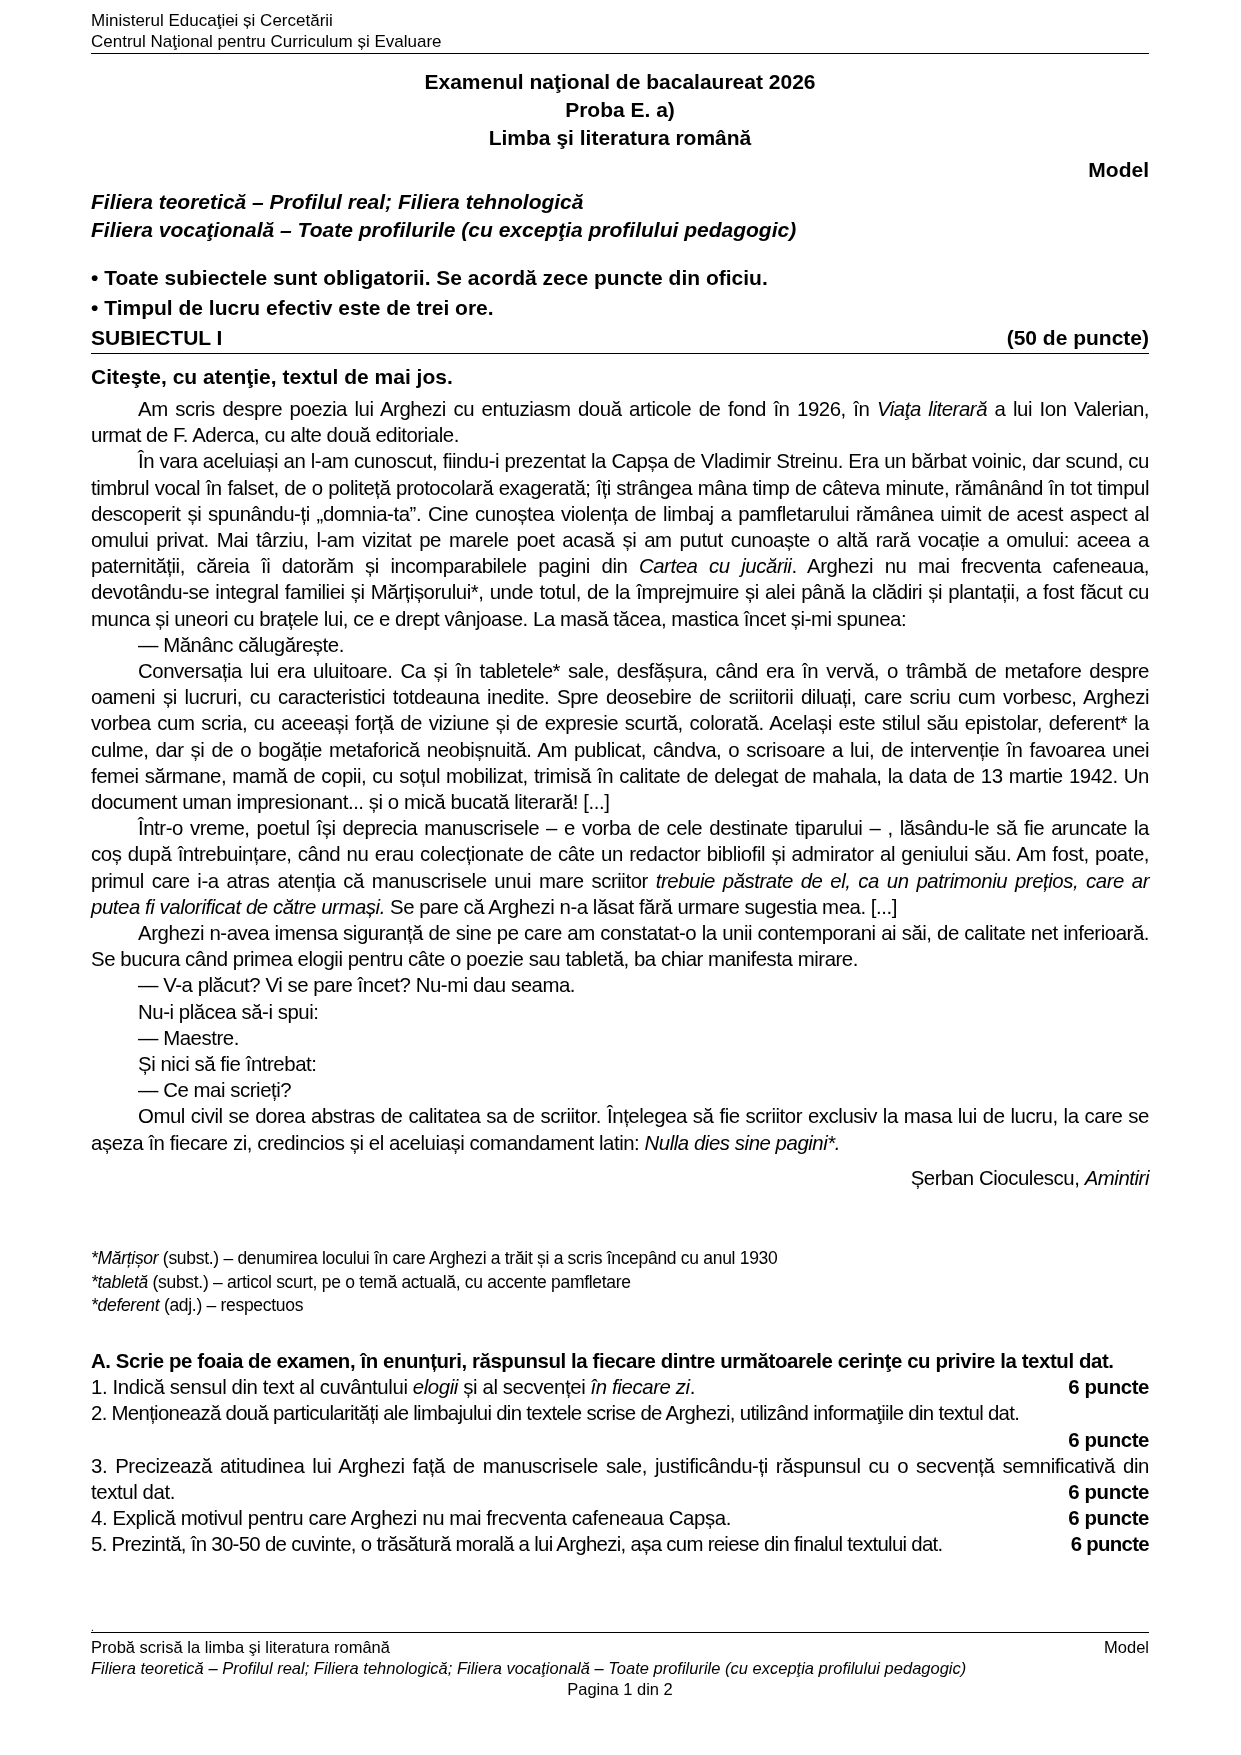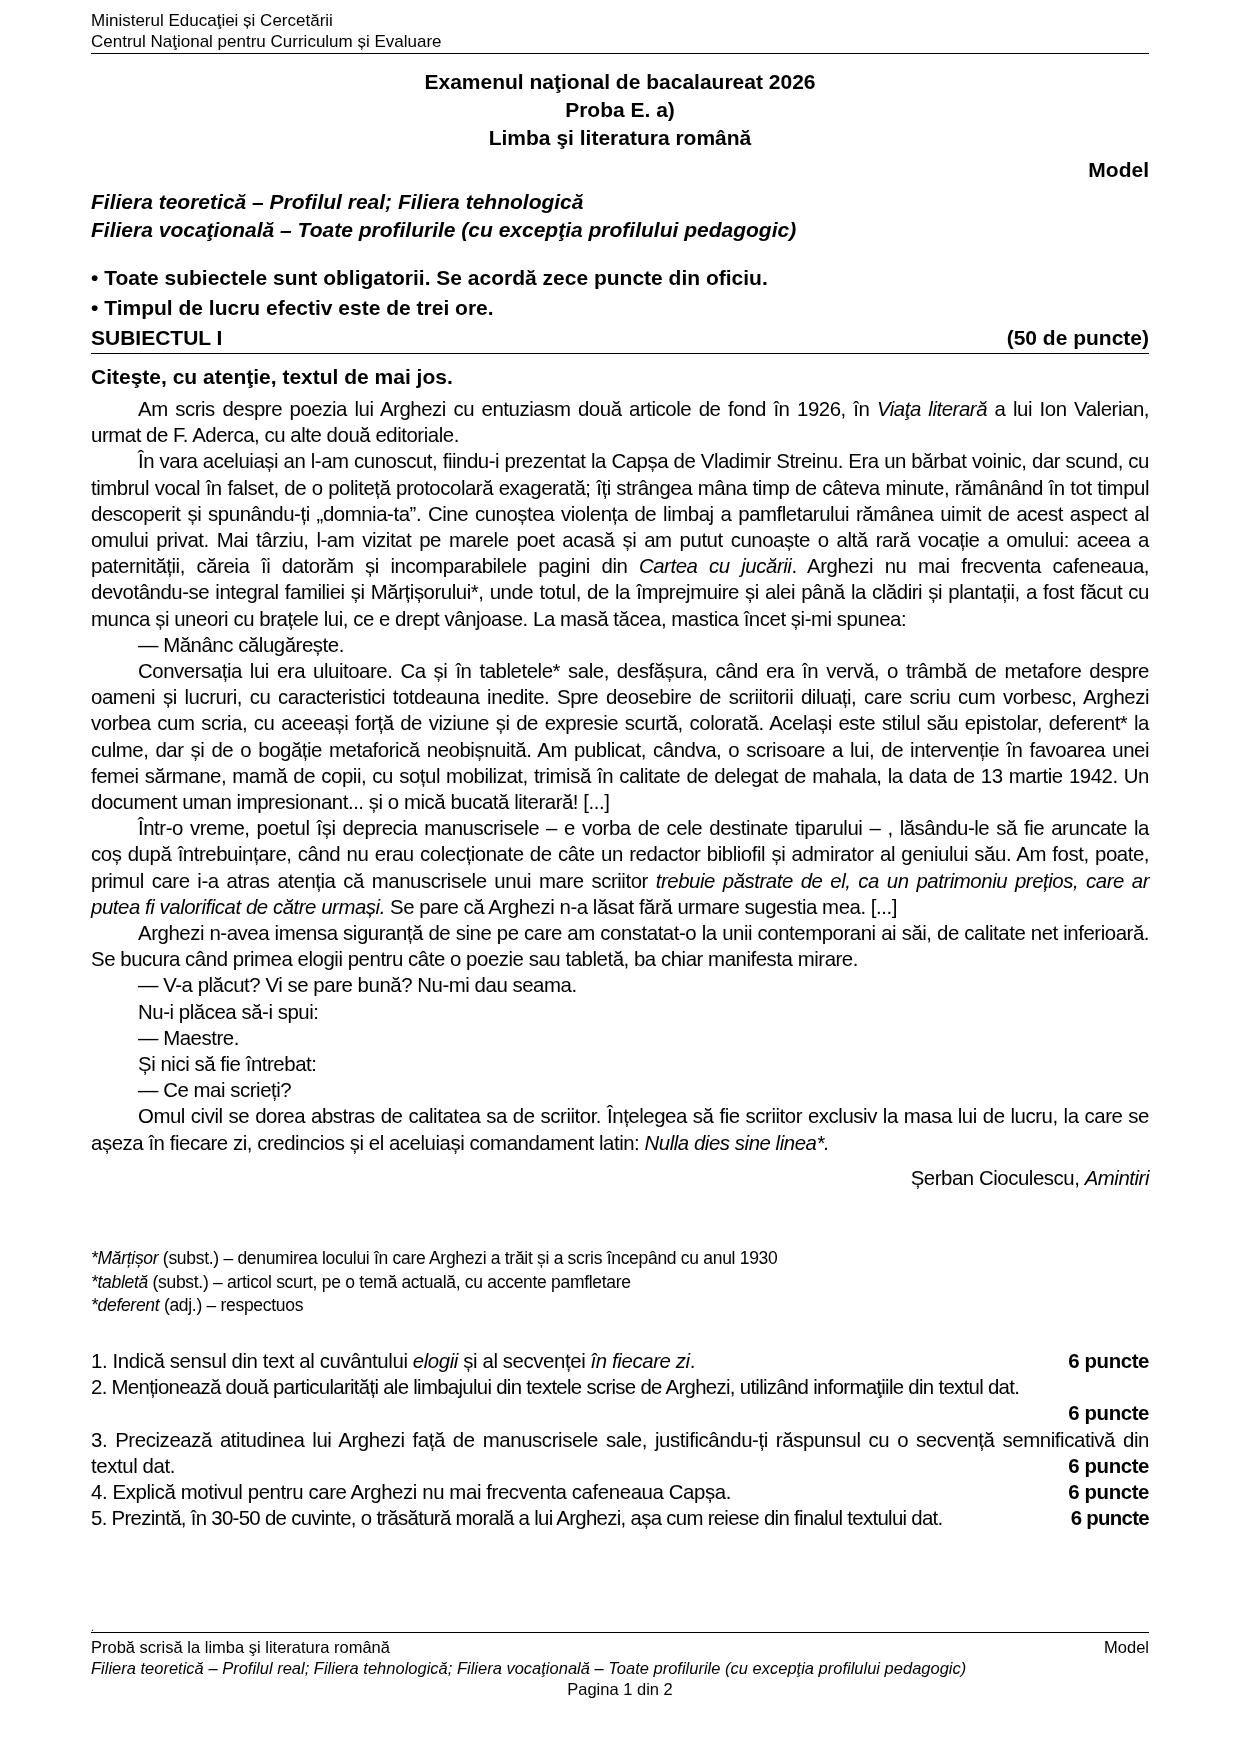--- a/index.html
+++ b/index.html
@@ -74,36 +74,37 @@
 
   <div class="instr">Citeşte, cu atenţie, textul de mai jos.</div>
 
   <div class="text">
     <p><span>Am scris despre poezia lui Arghezi cu entuziasm două articole de fond în 1926, în </span><i>Viaţa literară</i><span> a lui Ion Valerian, urmat de F. Aderca, cu alte două editoriale.</span></p>
     <p><span>În vara aceluiași an l-am cunoscut, fiindu-i prezentat la Capșa de Vladimir Streinu. Era un bărbat voinic, dar scund, cu timbrul vocal în falset, de o politeță protocolară exagerată; îți strângea mâna timp de câteva minute, rămânând în tot timpul descoperit și spunându-ți „domnia-ta”. Cine cunoștea violența de limbaj a pamfletarului rămânea uimit de acest aspect al omului privat. Mai târziu, l-am vizitat pe marele poet acasă și am putut cunoaște o altă rară vocație a omului: aceea a paternității, căreia îi datorăm și incomparabilele pagini din </span><i>Cartea cu jucării</i><span>. Arghezi nu mai frecventa cafeneaua, devotându-se integral familiei și Mărțișorului*, unde totul, de la împrejmuire și alei până la clădiri și plantații, a fost făcut cu munca și uneori cu brațele lui, ce e drept vânjoase. La masă tăcea, mastica încet și-mi spunea:</span></p>
     <p class="dlg">— Mănânc călugărește.</p>
     <p>Conversația lui era uluitoare. Ca și în tabletele* sale, desfășura, când era în vervă, o trâmbă de metafore despre oameni și lucruri, cu caracteristici totdeauna inedite. Spre deosebire de scriitorii diluați, care scriu cum vorbesc, Arghezi vorbea cum scria, cu aceeași forță de viziune și de expresie scurtă, colorată. Același este stilul său epistolar, deferent* la culme, dar și de o bogăție metaforică neobișnuită. Am publicat, cândva, o scrisoare a lui, de intervenție în favoarea unei femei sărmane, mamă de copii, cu soțul mobilizat, trimisă în calitate de delegat de mahala, la data de 13 martie 1942. Un document uman impresionant... și o mică bucată literară! [...]</p>
     <p><span>Într-o vreme, poetul își deprecia manuscrisele – e vorba de cele destinate tiparului – , lăsându-le să fie aruncate la coș după întrebuințare, când nu erau colecționate de câte un redactor bibliofil și admirator al geniului său. Am fost, poate, primul care i-a atras atenția că manuscrisele unui mare scriitor </span><i>trebuie păstrate de el, ca un patrimoniu prețios, care ar putea fi valorificat de către urmași.</i><span> Se pare că Arghezi n-a lăsat fără urmare sugestia mea. [...]</span></p>
     <p>Arghezi n-avea imensa siguranță de sine pe care am constatat-o la unii contemporani ai săi, de calitate net inferioară. Se bucura când primea elogii pentru câte o poezie sau tabletă, ba chiar manifesta mirare.</p>
-    <p class="dlg">—  V-a plăcut? Vi se pare bună? Nu-mi dau seama.</p>
+    <p class="dlg">—  V-a plăcut? Vi se pare încet? Nu-mi dau seama.</p>
     <p class="dlg">Nu-i plăcea să-i spui:</p>
     <p class="dlg">—  Maestre.</p>
     <p class="dlg">Și nici să fie întrebat:</p>
     <p class="dlg">—  Ce mai scrieți?</p>
-    <p><span>Omul civil se dorea abstras de calitatea sa de scriitor. Înțelegea să fie scriitor exclusiv la masa lui de lucru, la care se așeza în fiecare zi, credincios și el aceluiași comandament latin: </span><i>Nulla dies sine linea*.</i></p>
+    <p><span>Omul civil se dorea abstras de calitatea sa de scriitor. Înțelegea să fie scriitor exclusiv la masa lui de lucru, la care se așeza în fiecare zi, credincios și el aceluiași comandament latin: </span><i>Nulla dies sine pagini*.</i></p>
     <p class="author"><span>Șerban Cioculescu, </span><i>Amintiri</i></p>
   </div>
 
   <div class="notes">
     <div><i>*Mărțișor</i><span> (subst.) – denumirea locului în care Arghezi a trăit și a scris începând cu anul 1930</span></div>
     <div><i>*tabletă</i><span> (subst.) – articol scurt, pe o temă actuală, cu accente pamfletare</span></div>
     <div><i>*deferent</i><span> (adj.) – respectuos</span></div>
   </div>
 
   <div class="reqs">
+    <div class="head">A. Scrie pe foaia de examen, în enunțuri, răspunsul la fiecare dintre următoarele cerinţe cu privire la textul dat.</div>
     <div class="req">
       <span><span>1. Indică sensul din text al cuvântului </span><i>elogii</i><span> și al secvenței </span><i>în fiecare zi</i><span>.</span></span>
       <span class="pts">6 puncte</span>
     </div>
     <div style="text-align:justify;letter-spacing:-0.7px">2. Menționează două particularități ale limbajului din textele scrise de Arghezi, utilizând informaţiile din textul dat.</div>
     <div style="text-align:right" class="pts">6 puncte</div>
     <div style="position:relative">
       <div style="text-align:justify;padding-right:0">3. Precizează atitudinea lui Arghezi față de manuscrisele sale, justificându-ți răspunsul cu o secvență semnificativă din textul dat.</div>
       <span class="pts" style="position:absolute;right:0;bottom:0">6 puncte</span>
     </div>

